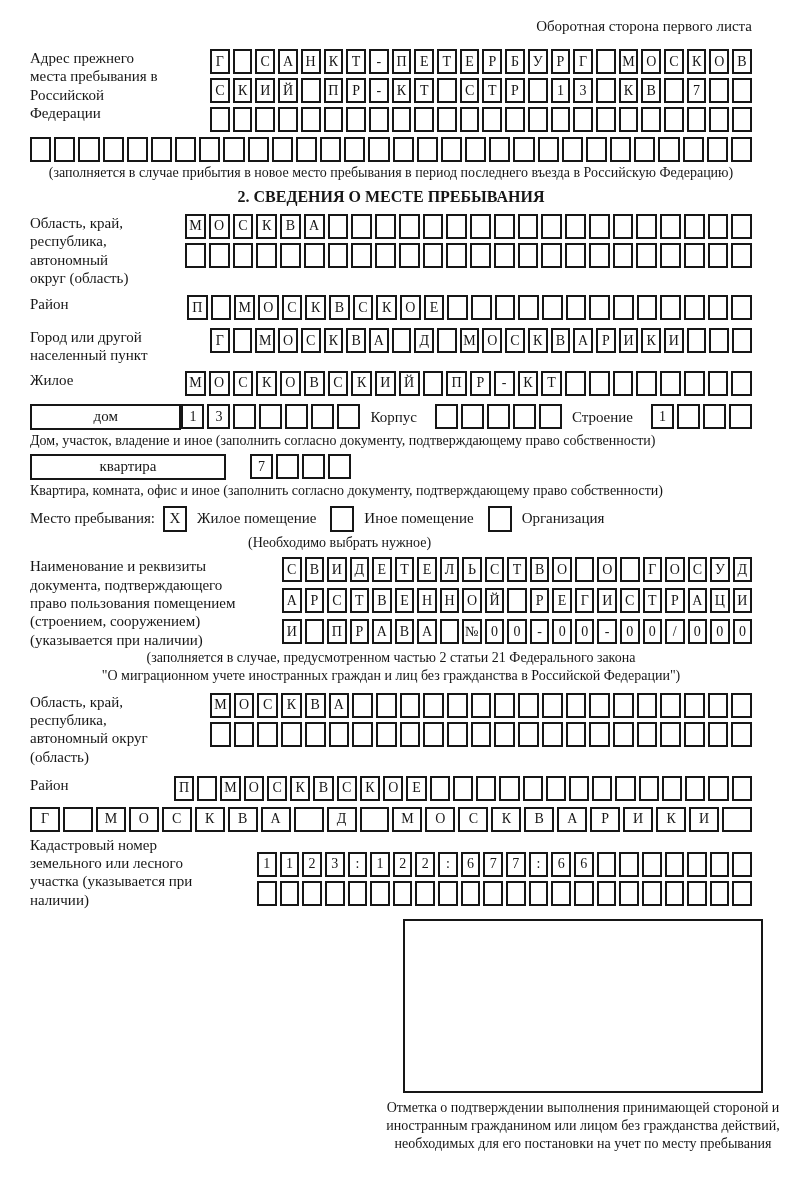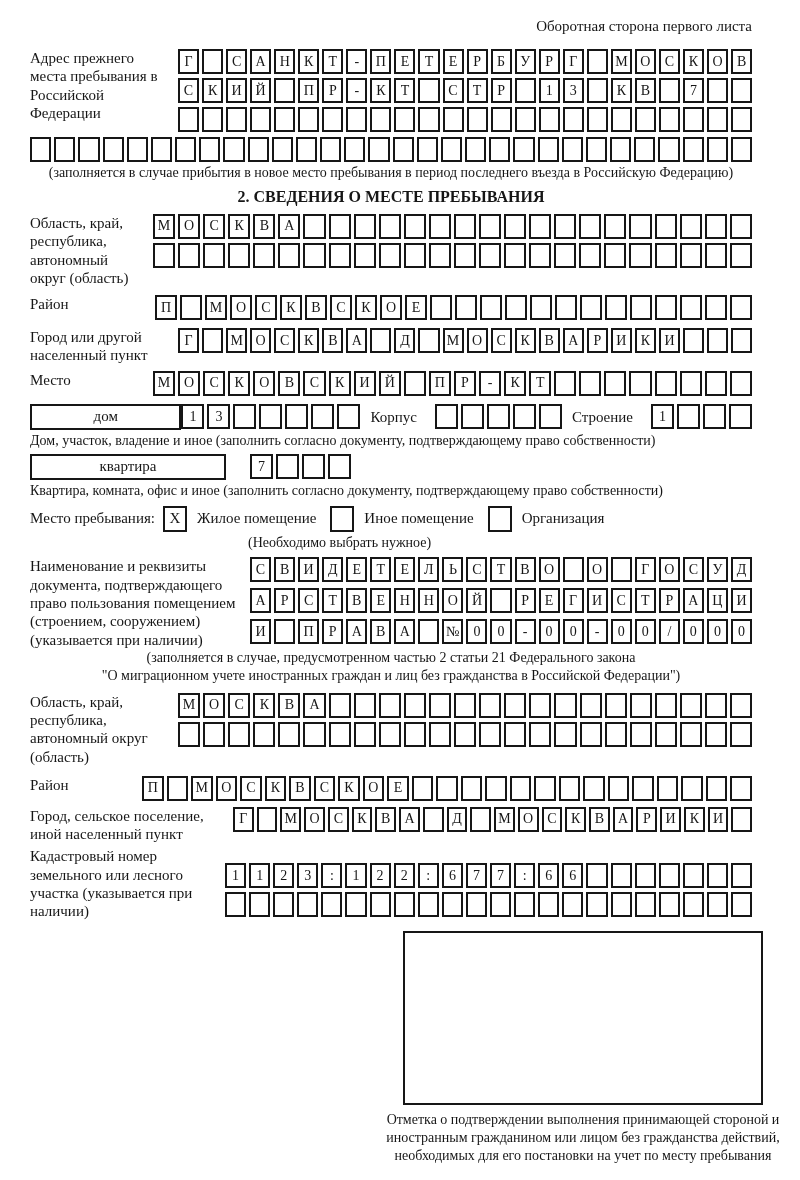--- a/index.html
+++ b/index.html
@@ -6,21 +6,21 @@
   .page{
     width:800px;height:1180px;box-sizing:border-box;
     background:#fff;color:#161616;
     font-family:"Liberation Serif","DejaVu Serif",serif;
     padding:18px 48px 12px 30px;
     overflow:hidden;
   }
   .side-note{
     text-align:right;font-size:15px;margin-bottom:14px;
   }
-  .grid-row{display:flex;align-items:flex-start;}
+  .grid-row{display:flex;align-items:flex-start;gap:32px;}
   .label{font-size:15px;line-height:1.22;padding-right:8px;box-sizing:border-box;}
   .lw-prev{width:148px;}
   .lw-reg2{width:123px;}
   .lw-rajon2{width:125px;}
   .lw-city2{width:148px;}
   .lw-street{width:123px;}
   .lw-doc{width:220px;}
   .lw-reg3{width:148px;}
   .lw-rajon3{width:112px;}
   .lw-city3{width:203px;}
@@ -299,21 +299,21 @@
         <span class="cell">И</span>
         <span class="cell">К</span>
         <span class="cell">И</span>
         <span class="cell"></span>
         <span class="cell"></span>
         <span class="cell"></span>
       </div>
   </div>
 
   <div class="grid-row mb8">
-    <div class="label lw-street">Место</div>
+    <div class="label lw-street">Жилое</div>
     <div class="cellrow">
         <span class="cell">М</span>
         <span class="cell">О</span>
         <span class="cell">С</span>
         <span class="cell">К</span>
         <span class="cell">О</span>
         <span class="cell">В</span>
         <span class="cell">С</span>
         <span class="cell">К</span>
         <span class="cell">И</span>
@@ -545,21 +545,20 @@
         <span class="cell"></span>
         <span class="cell"></span>
         <span class="cell"></span>
         <span class="cell"></span>
         <span class="cell"></span>
         <span class="cell"></span>
       </div>
   </div>
 
   <div class="grid-row mb4">
-    <div class="label lw-city3">Город, сельское поселение, иной населенный пункт</div>
     <div class="cellrow">
         <span class="cell">Г</span>
         <span class="cell"></span>
         <span class="cell">М</span>
         <span class="cell">О</span>
         <span class="cell">С</span>
         <span class="cell">К</span>
         <span class="cell">В</span>
         <span class="cell">А</span>
         <span class="cell"></span>

